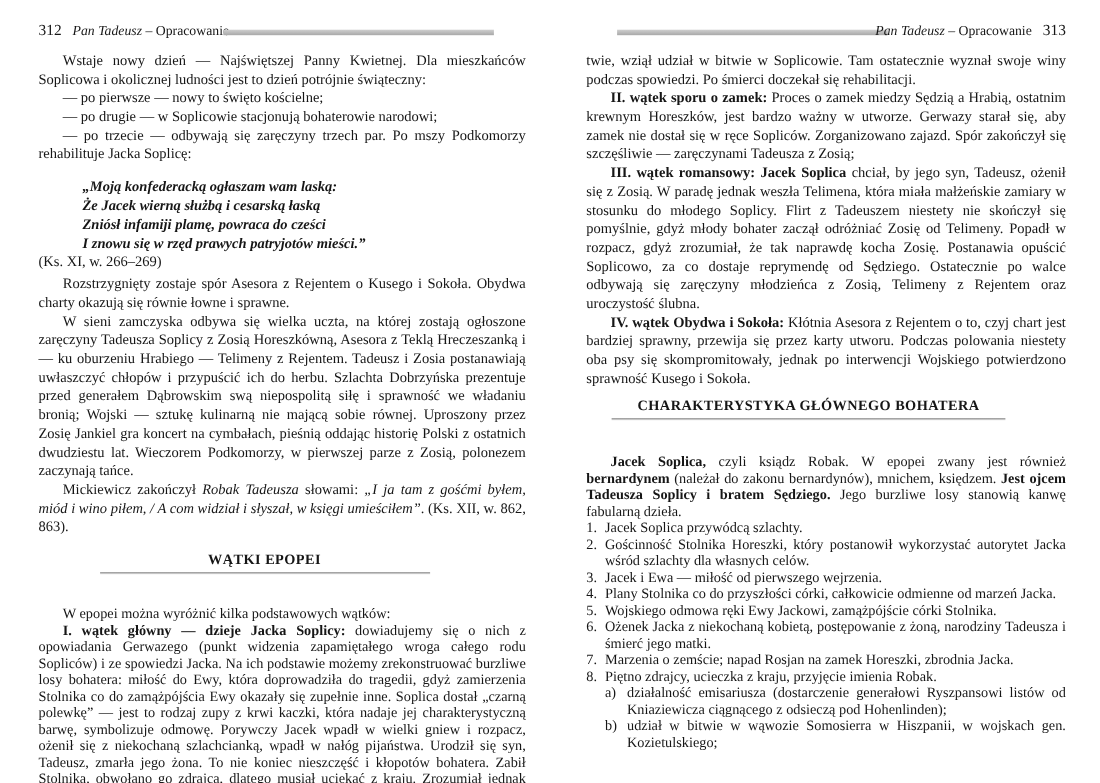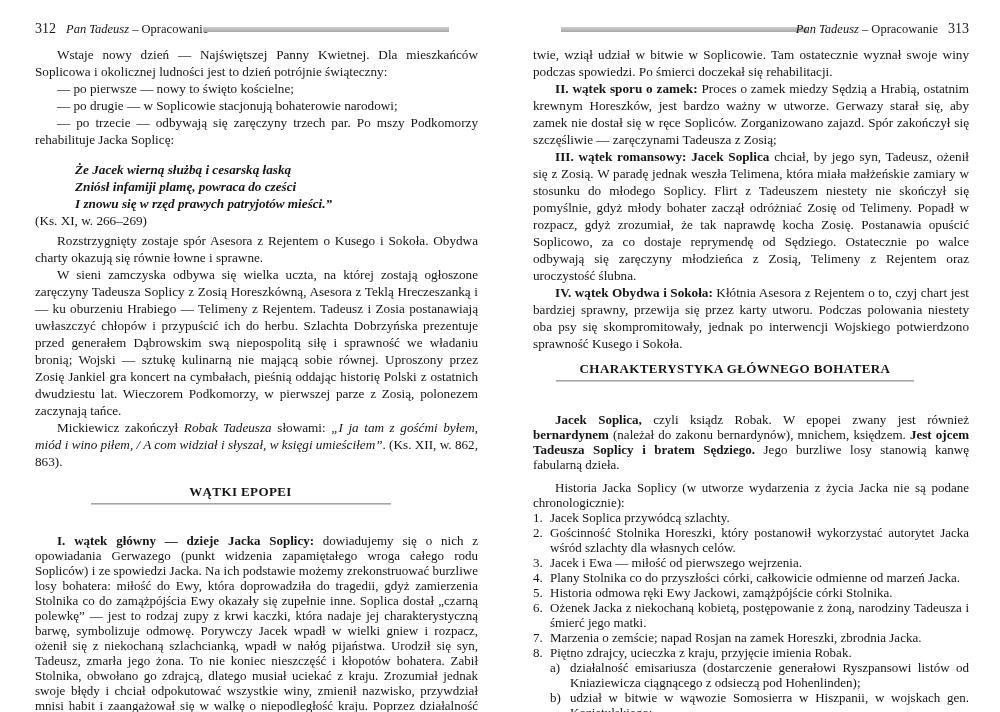--- a/index.html
+++ b/index.html
@@ -65,37 +65,39 @@
     </div>
 
     <div class="col">
       <div class="secA">
         <p class="p">Wstaje nowy dzień — Najświętszej Panny Kwietnej. Dla mieszkańców Soplicowa i okolicznej ludności jest to dzień potrójnie świąteczny:</p>
         <p class="p">— po pierwsze — nowy to święto kościelne;</p>
         <p class="p">— po drugie — w Soplicowie stacjonują bohaterowie narodowi;</p>
         <p class="p">— po trzecie — odbywają się zaręczyny trzech par. Po mszy Podkomorzy rehabilituje Jacka Soplicę:</p>
 
         <div class="quote">
+          <div>„Moją konfederacką ogłaszam wam laską:</div>
           <div>Że Jacek wierną służbą i cesarską łaską</div>
           <div>Zniósł infamiji plamę, powraca do cześci</div>
           <div>I znowu się w rzęd prawych patryjotów mieści.”</div>
         </div>
         <p class="p qsrc">(Ks. XI, w. 266–269)</p>
 
         <p class="p">Rozstrzygnięty zostaje spór Asesora z Rejentem o Kusego i Sokoła. Obydwa charty okazują się równie łowne i sprawne.</p>
         <p class="p">W sieni zamczyska odbywa się wielka uczta, na której zostają ogłoszone zaręczyny Tadeusza Soplicy z Zosią Horeszkówną, Asesora z Teklą Hreczeszanką i — ku oburzeniu Hrabiego — Telimeny z Rejentem. Tadeusz i Zosia postanawiają uwłaszczyć chłopów i przypuścić ich do herbu. Szlachta Dobrzyńska prezentuje przed generałem Dąbrowskim swą niepospolitą siłę i sprawność we władaniu bronią; Wojski — sztukę kulinarną nie mającą sobie równej. Uproszony przez Zosię Jankiel gra koncert na cymbałach, pieśnią oddając historię Polski z ostatnich dwudziestu lat. Wieczorem Podkomorzy, w pierwszej parze z Zosią, polonezem zaczynają tańce.</p>
         <p class="p"><span>Mickiewicz zakończył </span><span style="font-style: italic;">Robak Tadeusza</span><span> słowami: </span><span style="font-style: italic;">„I ja tam z gośćmi byłem, miód i wino piłem, / A com widział i słyszał, w księgi umieściłem”</span><span>. (Ks. XII, w. 862, 863).</span></p>
       </div>
 
       <div class="h2wrap">
         <div class="h2">WĄTKI EPOPEI</div>
         <div class="rule"></div>
       </div>
 
       <div class="secB">
+        <p class="p">W epopei można wyróżnić kilka podstawowych wątków:</p>
         <p class="p"><span style="font-weight: bold;">I. wątek główny — dzieje Jacka Soplicy:</span><span> dowiadujemy się o nich z opowiadania Gerwazego (punkt widzenia zapamiętałego wroga całego rodu Sopliców) i ze spowiedzi Jacka. Na ich podstawie możemy zrekonstruować burzliwe losy bohatera: miłość do Ewy, która doprowadziła do tragedii, gdyż zamierzenia Stolnika co do zamążpójścia Ewy okazały się zupełnie inne. Soplica dostał „czarną polewkę” — jest to rodzaj zupy z krwi kaczki, która nadaje jej charakterystyczną barwę, symbolizuje odmowę. Porywczy Jacek wpadł w wielki gniew i rozpacz, ożenił się z niekochaną szlachcianką, wpadł w nałóg pijaństwa. Urodził się syn, Tadeusz, zmarła jego żona. To nie koniec nieszczęść i kłopotów bohatera. Zabił Stolnika, obwołano go zdrajcą, dlatego musiał uciekać z kraju. Zrozumiał jednak swoje błędy i chciał odpokutować wszystkie winy, zmienił nazwisko, przywdział mnisi habit i zaangażował się w walkę o niepodległość kraju. Poprzez działalność emisariusza przygotowywał powstanie na Li-</span></p>
       </div>
     </div>
   </div>
 
   <div class="page page-right">
     <div class="head">
       <span class="head-bar"></span>
       <span class="head-text"><span class="rt-em">Pan Tadeusz</span> <span>– Opracowanie</span><span class="pagenum">313</span></span>
     </div>
@@ -108,41 +110,40 @@
         <p class="p"><span style="font-weight: bold;">IV. wątek Obydwa i Sokoła:</span><span> Kłótnia Asesora z Rejentem o to, czyj chart jest bardziej sprawny, przewija się przez karty utworu. Podczas polowania niestety oba psy się skompromitowały, jednak po interwencji Wojskiego potwierdzono sprawność Kusego i Sokoła.</span></p>
       </div>
 
       <div class="h2wrap">
         <div class="h2">CHARAKTERYSTYKA GŁÓWNEGO BOHATERA</div>
         <div class="rule"></div>
       </div>
 
       <div class="secB">
         <p class="p"><span style="font-weight: bold;">Jacek Soplica,</span><span> czyli ksiądz Robak. W epopei zwany jest również </span><span style="font-weight: bold;">bernardynem</span><span> (należał do zakonu bernardynów), mnichem, księdzem. </span><span style="font-weight: bold;">Jest ojcem Tadeusza Soplicy i bratem Sędziego.</span><span> Jego burzliwe losy stanowią kanwę fabularną dzieła.</span></p>
-        <p class="p gap-top">Historia Jacka Soplicy (w utworze wydarzenia z życia Jacka nie są podane chronologicznie):</p>
 
         <div class="li">
             <span class="n">1.</span>
             <span class="t">Jacek Soplica przywódcą szlachty.</span>
           </div>
         <div class="li">
             <span class="n">2.</span>
             <span class="t">Gościnność Stolnika Horeszki, który postanowił wykorzystać autorytet Jacka wśród szlachty dla własnych celów.</span>
           </div>
         <div class="li">
             <span class="n">3.</span>
             <span class="t">Jacek i Ewa — miłość od pierwszego wejrzenia.</span>
           </div>
         <div class="li">
             <span class="n">4.</span>
             <span class="t">Plany Stolnika co do przyszłości córki, całkowicie odmienne od marzeń Jacka.</span>
           </div>
         <div class="li">
             <span class="n">5.</span>
-            <span class="t">Historia odmowa ręki Ewy Jackowi, zamążpójście córki Stolnika.</span>
+            <span class="t">Wojskiego odmowa ręki Ewy Jackowi, zamążpójście córki Stolnika.</span>
           </div>
         <div class="li">
             <span class="n">6.</span>
             <span class="t">Ożenek Jacka z niekochaną kobietą, postępowanie z żoną, narodziny Tadeusza i śmierć jego matki.</span>
           </div>
         <div class="li">
             <span class="n">7.</span>
             <span class="t">Marzenia o zemście; napad Rosjan na zamek Horeszki, zbrodnia Jacka.</span>
           </div>
         <div class="li">

